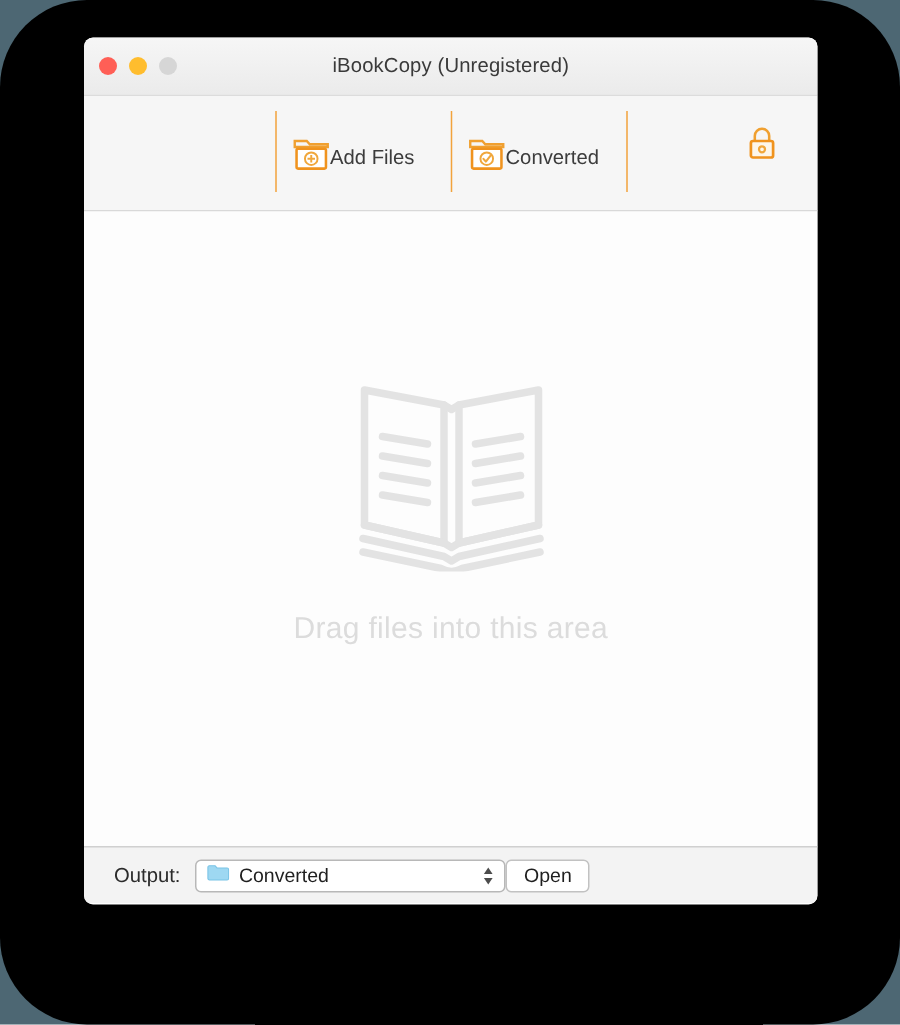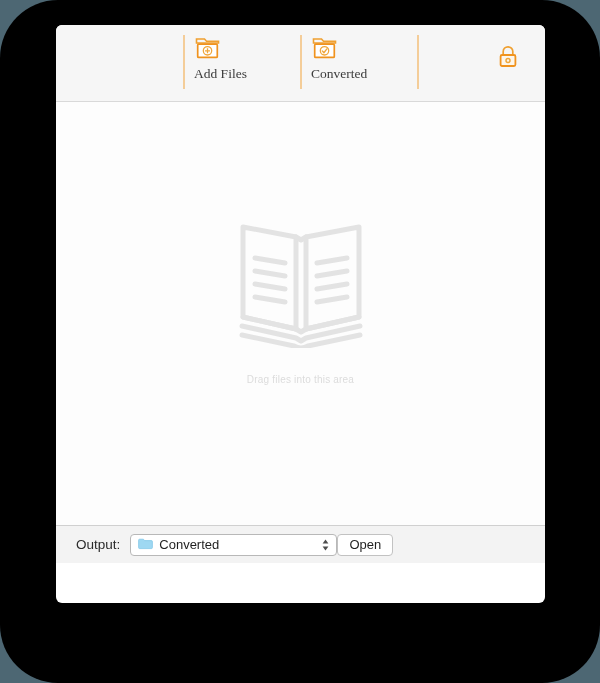--- a/index.html
+++ b/index.html
@@ -92,27 +92,26 @@
     height: 60px;
   }
   .tb-divider {
     width: 1px;
     background: #f2a33c;
     margin: 2px 10px 4px 10px;
     align-self: stretch;
   }
   .tb-item {
     display: flex;
-    flex-direction: column;
-    align-items: flex-start;
+    flex-direction: row;
+    align-items: center;
     justify-content: flex-start;
     width: 96px;
     cursor: default;
     padding-top: 1px;
-    font-family: Liberation Serif, serif;
   }
   .tb-item .tb-icon {
     height: 28px;
     display: flex;
     align-items: center;
     justify-content: center;
   }
   .tb-label {
     margin-top: 4px;
     font-size: 13.5px;
@@ -137,21 +136,21 @@
     display: flex;
     flex-direction: column;
     align-items: center;
     justify-content: center;
   }
   #book-illustration {
     margin-top: -26px;
   }
   #drop-hint {
     margin-top: 22px;
-    font-size: 10px;
+    font-size: 20px;
     color: #dcdcdc;
     letter-spacing: 0.2px;
   }
 
   
   #footer {
     position: relative;
     height: 38px;
     background: #f3f3f3;
     border-top: 1px solid #d0d0d0;
@@ -223,20 +222,28 @@
     box-sizing: border-box;
   }
 </style>
 </head>
 <body>
 
 <div id="device-frame">
 
   <div id="app-window">
 
+    <div id="titlebar">
+      <div id="traffic-lights">
+        <div class="tl-dot tl-close"></div>
+        <div class="tl-dot tl-min"></div>
+        <div class="tl-dot tl-zoom"></div>
+      </div>
+      <div id="window-title">iBookCopy (Unregistered)</div>
+    </div>
 
     <div id="toolbar">
 
       <div id="toolbar-center">
 
         <div class="tb-divider"></div>
 
         <div class="tb-item">
           <span class="tb-icon">
             <svg width="26" height="24" viewBox="0 0 26 24">

